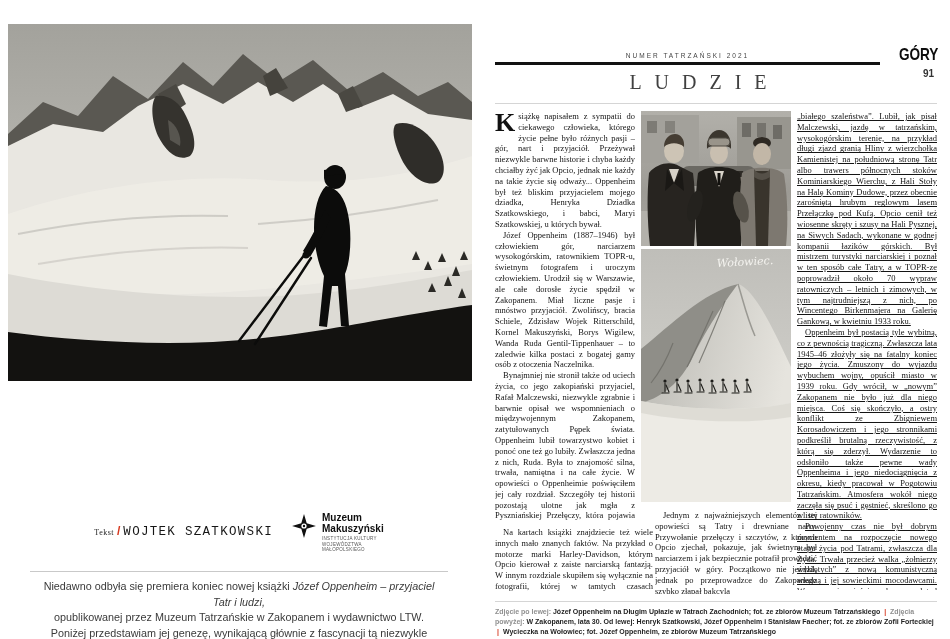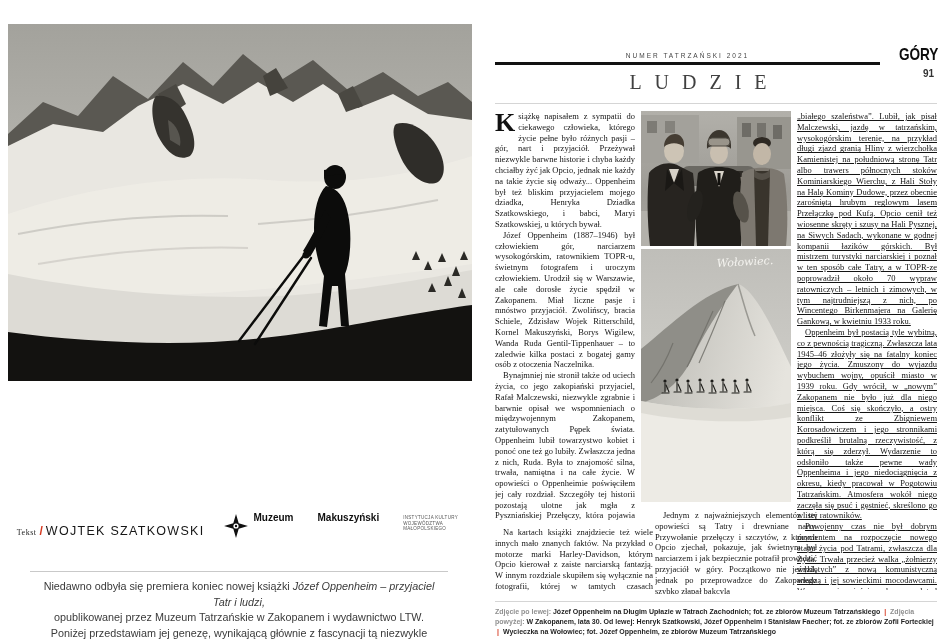--- a/index.html
+++ b/index.html
@@ -13,24 +13,24 @@
   .hero{position:absolute;left:8px;top:8px;width:464px;height:357px;margin:0;}
   .hero svg{display:block;width:100%;height:100%;}
   .title{position:absolute;left:0;top:374px;width:478px;margin:0;text-align:center;}
   .tline{display:block;font-family:"Liberation Sans",sans-serif;font-weight:700;font-size:34px;
          line-height:31px;color:#191919;transform:scaleX(0.86);transform-origin:50% 50%;white-space:nowrap;}
   .byline-row{position:absolute;left:0;top:497px;width:478px;display:flex;justify-content:center;
               align-items:flex-start;gap:18px;}
   .byline{margin-top:8px;white-space:nowrap;}
   .b-label{font-family:Liberation Serif, serif;font-size:8px;color:#222;letter-spacing:0.5px;}
   .b-slash{font-family:"Liberation Sans",sans-serif;font-size:12px;font-weight:700;color:#d6381f;margin:0 3px;}
-  .b-author{font-family:Liberation Sans, sans-serif;font-size:12.5px;letter-spacing:1.3px;color:#161616;}
+  .b-author{font-family:Liberation Mono, monospace;font-size:12.5px;letter-spacing:1.3px;color:#161616;}
   .logo{display:flex;align-items:flex-start;gap:5px;}
   .logo-icon svg{display:block;width:26px;height:26px;}
-  .logo-text{display:flex;flex-direction:row;gap:24px;}
+  .logo-text{display:flex;flex-direction:column;}
   .logo-name{font-family:"Liberation Sans",sans-serif;font-weight:700;font-size:10px;line-height:10.5px;color:#0e0e0e;}
   .logo-sub{margin-top:2px;font-family:"Liberation Sans",sans-serif;font-size:4.5px;line-height:5.5px;
             letter-spacing:0.3px;color:#555;max-width:58px;text-transform:uppercase;}
   .intro{position:absolute;left:30px;top:555px;width:418px;box-sizing:border-box;
          border-top:1px solid #c9c9c9;border-bottom:1px solid #c9c9c9;padding:7px 10px 9px;
          text-align:center;font-family:"Liberation Sans",sans-serif;font-size:10.8px;line-height:15.5px;color:#3a3a3a;}
   .intro em{font-style:italic;}
 
   
   .issue{position:absolute;left:17px;top:36px;width:385px;text-align:center;

